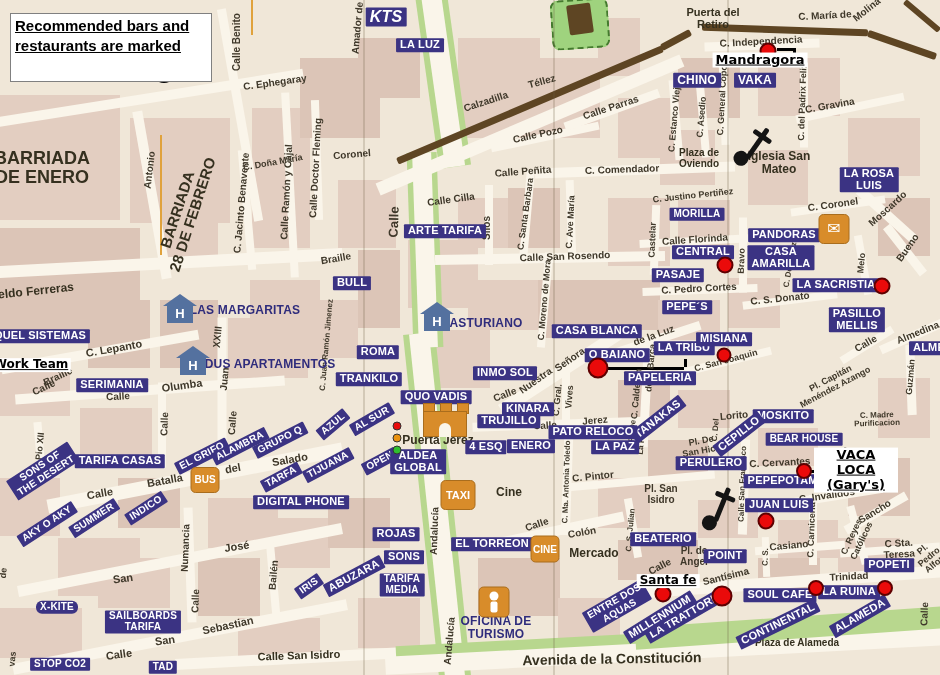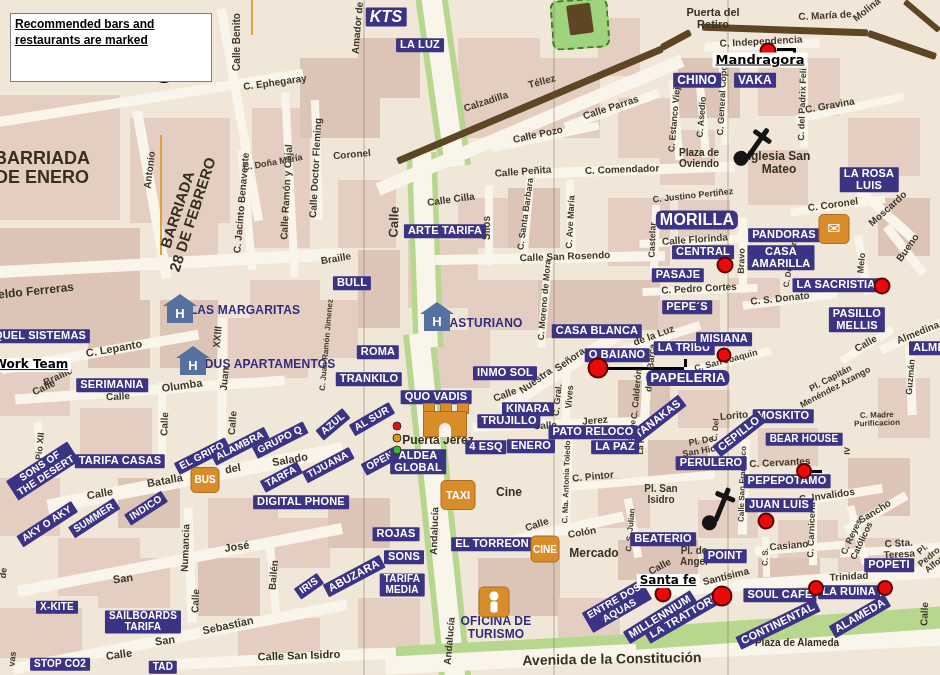--- a/index.html
+++ b/index.html
@@ -18,21 +18,21 @@
   .navy{color:#2f2c7c;font-weight:bold;letter-spacing:.2px;}
   .street{color:#3f382a;font-weight:bold;}
   .area{color:#35301f;font-weight:bold;}
   .ann{color:#000;font-weight:bold;background:#fff;text-decoration:underline;
        padding:0 3px;font-family:"DejaVu Sans",sans-serif;line-height:1.15;}
   .rc{position:absolute;border-radius:50%;background:#ea0a0a;border:2px solid #5e0000;box-sizing:border-box;}
   .rc.legend{border:3px solid #000;}
   .conn{position:absolute;background:#000;}
   .legendbox{position:absolute;left:10px;top:13px;width:202px;height:69px;background:#fff;
        border:1px solid #808080;z-index:40;padding:2px 4px;box-sizing:border-box;}
-  .legendbox div{font-size:12px;font-weight:bold;text-decoration:underline;color:#000;line-height:1.35;}
+  .legendbox div{font-size:15px;font-weight:bold;text-decoration:underline;color:#000;line-height:1.35;}
   .hotel{position:absolute;width:34px;height:30px;}
   .hotel .roof{position:absolute;left:0;top:0;width:0;height:0;
        border-left:17px solid transparent;border-right:17px solid transparent;border-bottom:12px solid #54719f;}
   .hotel .bodyp{position:absolute;left:4px;top:11px;width:26px;height:18px;background:#54719f;
        color:#fff;font-weight:bold;font-size:13px;text-align:center;line-height:18px;}
   .obox{position:absolute;background:#d88c2a;border:1px solid #a96d1d;border-radius:5px;
        color:#fff;font-weight:bold;text-align:center;}
   .church{position:absolute;width:36px;height:50px;}
   .church .v{position:absolute;left:16px;top:0;width:5px;height:36px;background:#141414;border-radius:2px;}
   .church .h{position:absolute;left:8px;top:7px;width:21px;height:5px;background:#141414;border-radius:2px;}
@@ -346,37 +346,37 @@
     <div class="lbl navy" style="font-size: 12px; left: 245px; top: 310px; position: absolute; transform: translate(-50%, -50%) rotate(0deg);">LAS MARGARITAS</div>
     <div class="lbl navy" style="font-size: 12px; left: 266px; top: 364px; position: absolute; transform: translate(-50%, -50%) rotate(0deg);">EDUS APARTAMENTOS</div>
     <div class="lbl navy" style="font-size: 12px; left: 486px; top: 323px; position: absolute; transform: translate(-50%, -50%) rotate(0deg);">ASTURIANO</div>
     <div class="lbl navy" style="font-size: 12px; left: 496px; top: 628px; position: absolute; transform: translate(-50%, -50%) rotate(0deg);">OFICINA DE
 TURISMO</div>
     <div class="lbl box" style="font-size: 16px; left: 386px; top: 17px; position: absolute; transform: translate(-50%, -50%) rotate(0deg); font-style: italic;">KTS</div>
     <div class="lbl box" style="font-size: 11px; left: 420px; top: 45px; position: absolute; transform: translate(-50%, -50%) rotate(0deg);">LA LUZ</div>
     <div class="lbl box" style="font-size: 11px; left: 445px; top: 231px; position: absolute; transform: translate(-50%, -50%) rotate(0deg);">ARTE TARIFA</div>
     <div class="lbl box" style="font-size: 12px; left: 697px; top: 80px; position: absolute; transform: translate(-50%, -50%) rotate(0deg);">CHINO</div>
     <div class="lbl box" style="font-size: 12px; left: 755px; top: 80px; position: absolute; transform: translate(-50%, -50%) rotate(0deg);">VAKA</div>
-    <div class="lbl box" style="font-size: 16px; left: 697px; top: 220px; position: absolute; transform: translate(-50%, -50%) rotate(0deg); border-radius: 6px;">MORILLA</div>
+    <div class="lbl box" style="font-size: 10px; left: 697px; top: 214px; position: absolute; transform: translate(-50%, -50%) rotate(0deg);">MORILLA</div>
     <div class="lbl box" style="font-size: 11px; left: 784px; top: 235px; position: absolute; transform: translate(-50%, -50%) rotate(0deg);">PANDORAS</div>
     <div class="lbl box" style="font-size: 11px; left: 703px; top: 252px; position: absolute; transform: translate(-50%, -50%) rotate(0deg);">CENTRAL</div>
     <div class="lbl box" style="font-size: 11px; left: 781px; top: 258px; position: absolute; transform: translate(-50%, -50%) rotate(0deg);">CASA
 AMARILLA</div>
     <div class="lbl box" style="font-size: 11px; left: 678px; top: 275px; position: absolute; transform: translate(-50%, -50%) rotate(0deg);">PASAJE</div>
     <div class="lbl box" style="font-size: 11px; left: 869px; top: 180px; position: absolute; transform: translate(-50%, -50%) rotate(0deg);">LA ROSA
 LUIS</div>
     <div class="lbl box" style="font-size: 11px; left: 836px; top: 285px; position: absolute; transform: translate(-50%, -50%) rotate(0deg);">LA SACRISTIA</div>
     <div class="lbl box" style="font-size: 11px; left: 857px; top: 320px; position: absolute; transform: translate(-50%, -50%) rotate(0deg);">PASILLO
 MELLIS</div>
     <div class="lbl box" style="font-size: 11px; left: 687px; top: 307px; position: absolute; transform: translate(-50%, -50%) rotate(0deg);">PEPE´S</div>
     <div class="lbl box" style="font-size: 11px; left: 597px; top: 331px; position: absolute; transform: translate(-50%, -50%) rotate(0deg);">CASA BLANCA</div>
     <div class="lbl box" style="font-size: 11px; left: 617px; top: 355px; position: absolute; transform: translate(-50%, -50%) rotate(0deg);">O BAIANO</div>
     <div class="lbl box" style="font-size: 11px; left: 684px; top: 348px; position: absolute; transform: translate(-50%, -50%) rotate(0deg);">LA TRIBU</div>
     <div class="lbl box" style="font-size: 11px; left: 724px; top: 339px; position: absolute; transform: translate(-50%, -50%) rotate(0deg);">MISIANA</div>
-    <div class="lbl box" style="font-size: 13px; left: 688px; top: 378px; position: absolute; transform: translate(-50%, -50%) rotate(0deg); border-radius: 6px;">PAPELERIA</div>
+    <div class="lbl box" style="font-size: 11px; left: 660px; top: 378px; position: absolute; transform: translate(-50%, -50%) rotate(0deg);">PAPELERIA</div>
     <div class="lbl box" style="font-size: 11px; left: 658px; top: 419px; position: absolute; transform: translate(-50%, -50%) rotate(-38deg);">TANAKAS</div>
     <div class="lbl box" style="font-size: 11px; left: 783px; top: 416px; position: absolute; transform: translate(-50%, -50%) rotate(0deg);">MOSKITO</div>
     <div class="lbl box" style="font-size: 10px; left: 804px; top: 439px; position: absolute; transform: translate(-50%, -50%) rotate(0deg);">BEAR HOUSE</div>
     <div class="lbl box" style="font-size: 11px; left: 739px; top: 434px; position: absolute; transform: translate(-50%, -50%) rotate(-38deg);">CEPILLO</div>
     <div class="lbl box" style="font-size: 11px; left: 711px; top: 463px; position: absolute; transform: translate(-50%, -50%) rotate(0deg);">PERULERO</div>
     <div class="lbl box" style="font-size: 11px; left: 787px; top: 481px; position: absolute; transform: translate(-50%, -50%) rotate(0deg);">PEPEPOTAMO</div>
     <div class="lbl box" style="font-size: 11px; left: 779px; top: 505px; position: absolute; transform: translate(-50%, -50%) rotate(0deg);">JUAN LUIS</div>
     <div class="lbl box" style="font-size: 11px; left: 663px; top: 539px; position: absolute; transform: translate(-50%, -50%) rotate(0deg);">BEATERIO</div>
     <div class="lbl box" style="font-size: 11px; left: 725px; top: 556px; position: absolute; transform: translate(-50%, -50%) rotate(0deg);">POINT</div>
     <div class="lbl box" style="font-size: 11px; left: 889px; top: 565px; position: absolute; transform: translate(-50%, -50%) rotate(0deg);">POPETI</div>
@@ -388,21 +388,21 @@
     <div class="lbl box" style="font-size: 11px; left: 660px; top: 617px; position: absolute; transform: translate(-50%, -50%) rotate(-32deg);">MILLENNIUM</div>
     <div class="lbl box" style="font-size: 10px; left: 617px; top: 606px; position: absolute; transform: translate(-50%, -50%) rotate(-30deg);">ENTRE DOS
 AQUAS</div>
     <div class="lbl box" style="font-size: 11px; left: 492px; top: 544px; position: absolute; transform: translate(-50%, -50%) rotate(0deg);">EL TORREON</div>
     <div class="lbl box" style="font-size: 11px; left: 396px; top: 534px; position: absolute; transform: translate(-50%, -50%) rotate(0deg);">ROJAS</div>
     <div class="lbl box" style="font-size: 11px; left: 404px; top: 557px; position: absolute; transform: translate(-50%, -50%) rotate(0deg);">SONS</div>
     <div class="lbl box" style="font-size: 11px; left: 354px; top: 576px; position: absolute; transform: translate(-50%, -50%) rotate(-28deg);">ABUZARA</div>
     <div class="lbl box" style="font-size: 10px; left: 402px; top: 585px; position: absolute; transform: translate(-50%, -50%) rotate(0deg);">TARIFA
 MEDIA</div>
     <div class="lbl box" style="font-size: 10px; left: 309px; top: 586px; position: absolute; transform: translate(-50%, -50%) rotate(-35deg);">IRIS</div>
-    <div class="lbl box" style="font-size: 10px; left: 57px; top: 607px; position: absolute; transform: translate(-50%, -50%) rotate(0deg);">X-KITE</div>
+    <div class="lbl box" style="font-size: 10px; left: 57px; top: 607px; position: absolute; transform: translate(-50%, -50%) rotate(0deg); border-radius: 6px;">X-KITE</div>
     <div class="lbl box" style="font-size: 10px; left: 143px; top: 622px; position: absolute; transform: translate(-50%, -50%) rotate(0deg);">SAILBOARDS
 TARIFA</div>
     <div class="lbl box" style="font-size: 10px; left: 60px; top: 664px; position: absolute; transform: translate(-50%, -50%) rotate(0deg);">STOP CO2</div>
     <div class="lbl box" style="font-size: 10px; left: 163px; top: 667px; position: absolute; transform: translate(-50%, -50%) rotate(0deg);">TAD</div>
     <div class="lbl box" style="font-size: 11px; left: 505px; top: 373px; position: absolute; transform: translate(-50%, -50%) rotate(0deg);">INMO SOL</div>
     <div class="lbl box" style="font-size: 11px; left: 528px; top: 409px; position: absolute; transform: translate(-50%, -50%) rotate(0deg);">KINARA</div>
     <div class="lbl box" style="font-size: 11px; left: 509px; top: 421px; position: absolute; transform: translate(-50%, -50%) rotate(0deg);">TRUJILLO</div>
     <div class="lbl box" style="font-size: 11px; left: 486px; top: 447px; position: absolute; transform: translate(-50%, -50%) rotate(0deg);">4 ESQ</div>
     <div class="lbl box" style="font-size: 11px; left: 531px; top: 446px; position: absolute; transform: translate(-50%, -50%) rotate(0deg);">ENERO</div>
     <div class="lbl box" style="font-size: 11px; left: 593px; top: 432px; position: absolute; transform: translate(-50%, -50%) rotate(0deg);">PATO RELOCO</div>
@@ -478,14 +478,16 @@
     <div class="rc" style="width: 15px; height: 15px; left: 724px; top: 355px; position: absolute; transform: translate(-50%, -50%) rotate(0deg);"></div>
     <div class="rc" style="width: 21px; height: 21px; left: 598px; top: 368px; position: absolute; transform: translate(-50%, -50%) rotate(0deg);"></div>
     <div class="rc" style="width: 16px; height: 16px; left: 804px; top: 471px; position: absolute; transform: translate(-50%, -50%) rotate(0deg);"></div>
     <div class="rc" style="width: 17px; height: 17px; left: 766px; top: 521px; position: absolute; transform: translate(-50%, -50%) rotate(0deg);"></div>
     <div class="rc" style="width: 17px; height: 17px; left: 663px; top: 594px; position: absolute; transform: translate(-50%, -50%) rotate(0deg);"></div>
     <div class="rc" style="width: 21px; height: 21px; left: 722px; top: 596px; position: absolute; transform: translate(-50%, -50%) rotate(0deg);"></div>
     <div class="rc" style="width: 16px; height: 16px; left: 816px; top: 588px; position: absolute; transform: translate(-50%, -50%) rotate(0deg);"></div>
     <div class="rc" style="width: 16px; height: 16px; left: 885px; top: 588px; position: absolute; transform: translate(-50%, -50%) rotate(0deg);"></div>
     <div class="lbl ann" style="font-size: 13px; left: 760px; top: 60px; position: absolute; transform: translate(-50%, -50%) rotate(0deg); z-index: 30;">Mandragora</div>
     <div class="lbl ann" style="font-size: 12px; left: 31px; top: 365px; position: absolute; transform: translate(-50%, -50%) rotate(0deg); z-index: 30;">Work Team</div>
+    <div class="lbl ann" style="font-size: 13px; left: 856px; top: 470px; position: absolute; transform: translate(-50%, -50%) rotate(0deg); z-index: 30;">VACA LOCA
+(Gary's)</div>
     <div class="lbl ann" style="font-size: 12px; left: 668px; top: 581px; position: absolute; transform: translate(-50%, -50%) rotate(0deg); z-index: 30;">Santa fe</div>
   </div>
 
 </body></html>

